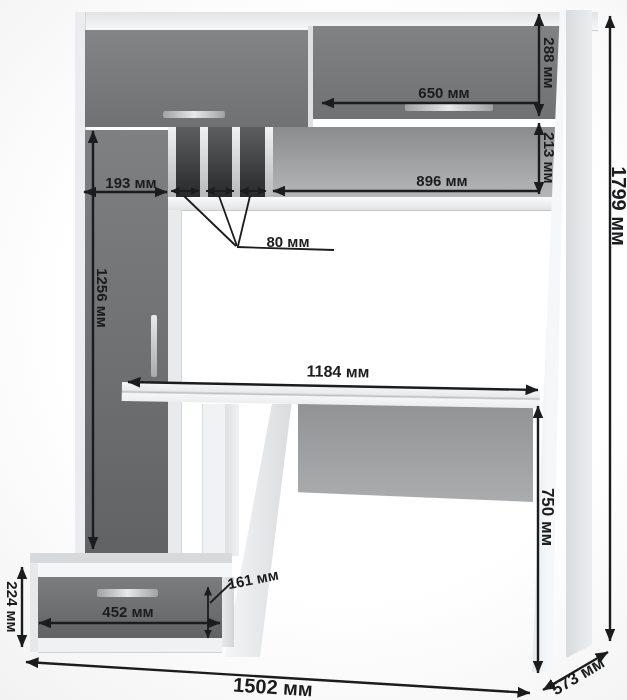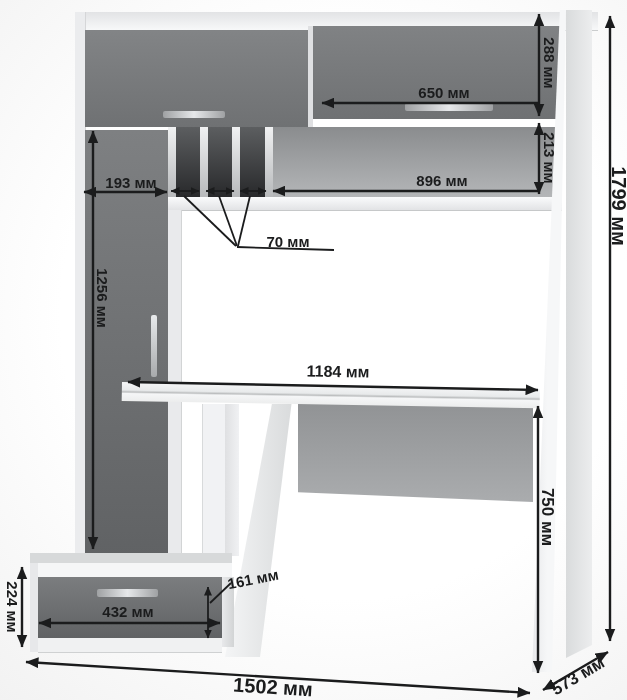--- a/index.html
+++ b/index.html
@@ -130,24 +130,24 @@
     <g>
       <line x1="610" y1="16" x2="610" y2="641" marker-start="url(#ah)" marker-end="url(#ah)"></line>
     </g>
   </svg>
 
   <span class="dim-label" style="left:549px;top:63px;transform:translate(-50%,-50%) rotate(90deg);">288 мм</span>
   <span class="dim-label" style="left:444px;top:92px;transform:translate(-50%,-50%);">650 мм</span>
   <span class="dim-label" style="left:549px;top:158px;transform:translate(-50%,-50%) rotate(90deg);">213 мм</span>
   <span class="dim-label" style="left:442px;top:180px;transform:translate(-50%,-50%);">896 мм</span>
   <span class="dim-label" style="left:131px;top:182px;transform:translate(-50%,-50%);">193 мм</span>
-  <span class="dim-label" style="left:288px;top:241px;transform:translate(-50%,-50%);">70 мм</span>
+  <span class="dim-label" style="left:288px;top:241px;transform:translate(-50%,-50%);">80 мм</span>
   <span class="dim-label" style="left:102px;top:298px;transform:translate(-50%,-50%) rotate(90deg);">1256 мм</span>
   <span class="dim-label" style="left:338px;top:372px;font-size:16px;transform:translate(-50%,-50%) rotate(1deg);">1184 мм</span>
   <span class="dim-label" style="left:547px;top:517px;font-size:17px;transform:translate(-50%,-50%) rotate(90deg);">750 мм</span>
   <span class="dim-label" style="left:12px;top:607px;transform:translate(-50%,-50%) rotate(90deg);">224 мм</span>
-  <span class="dim-label" style="left:128px;top:611px;transform:translate(-50%,-50%);">432 мм</span>
+  <span class="dim-label" style="left:128px;top:611px;transform:translate(-50%,-50%);">452 мм</span>
   <span class="dim-label" style="left:253px;top:579px;transform:translate(-50%,-50%) rotate(-11deg);">161 мм</span>
   <span class="dim-label" style="left:273px;top:687px;font-size:20px;transform:translate(-50%,-50%) rotate(3.5deg);">1502 мм</span>
   <span class="dim-label" style="left:578px;top:676px;font-size:17px;transform:translate(-50%,-50%) rotate(-31deg);">573 мм</span>
   <span class="dim-label" style="left:619px;top:206px;font-size:20px;transform:translate(-50%,-50%) rotate(90deg);">1799 мм</span>
 
 </div>
 
 </body></html>

